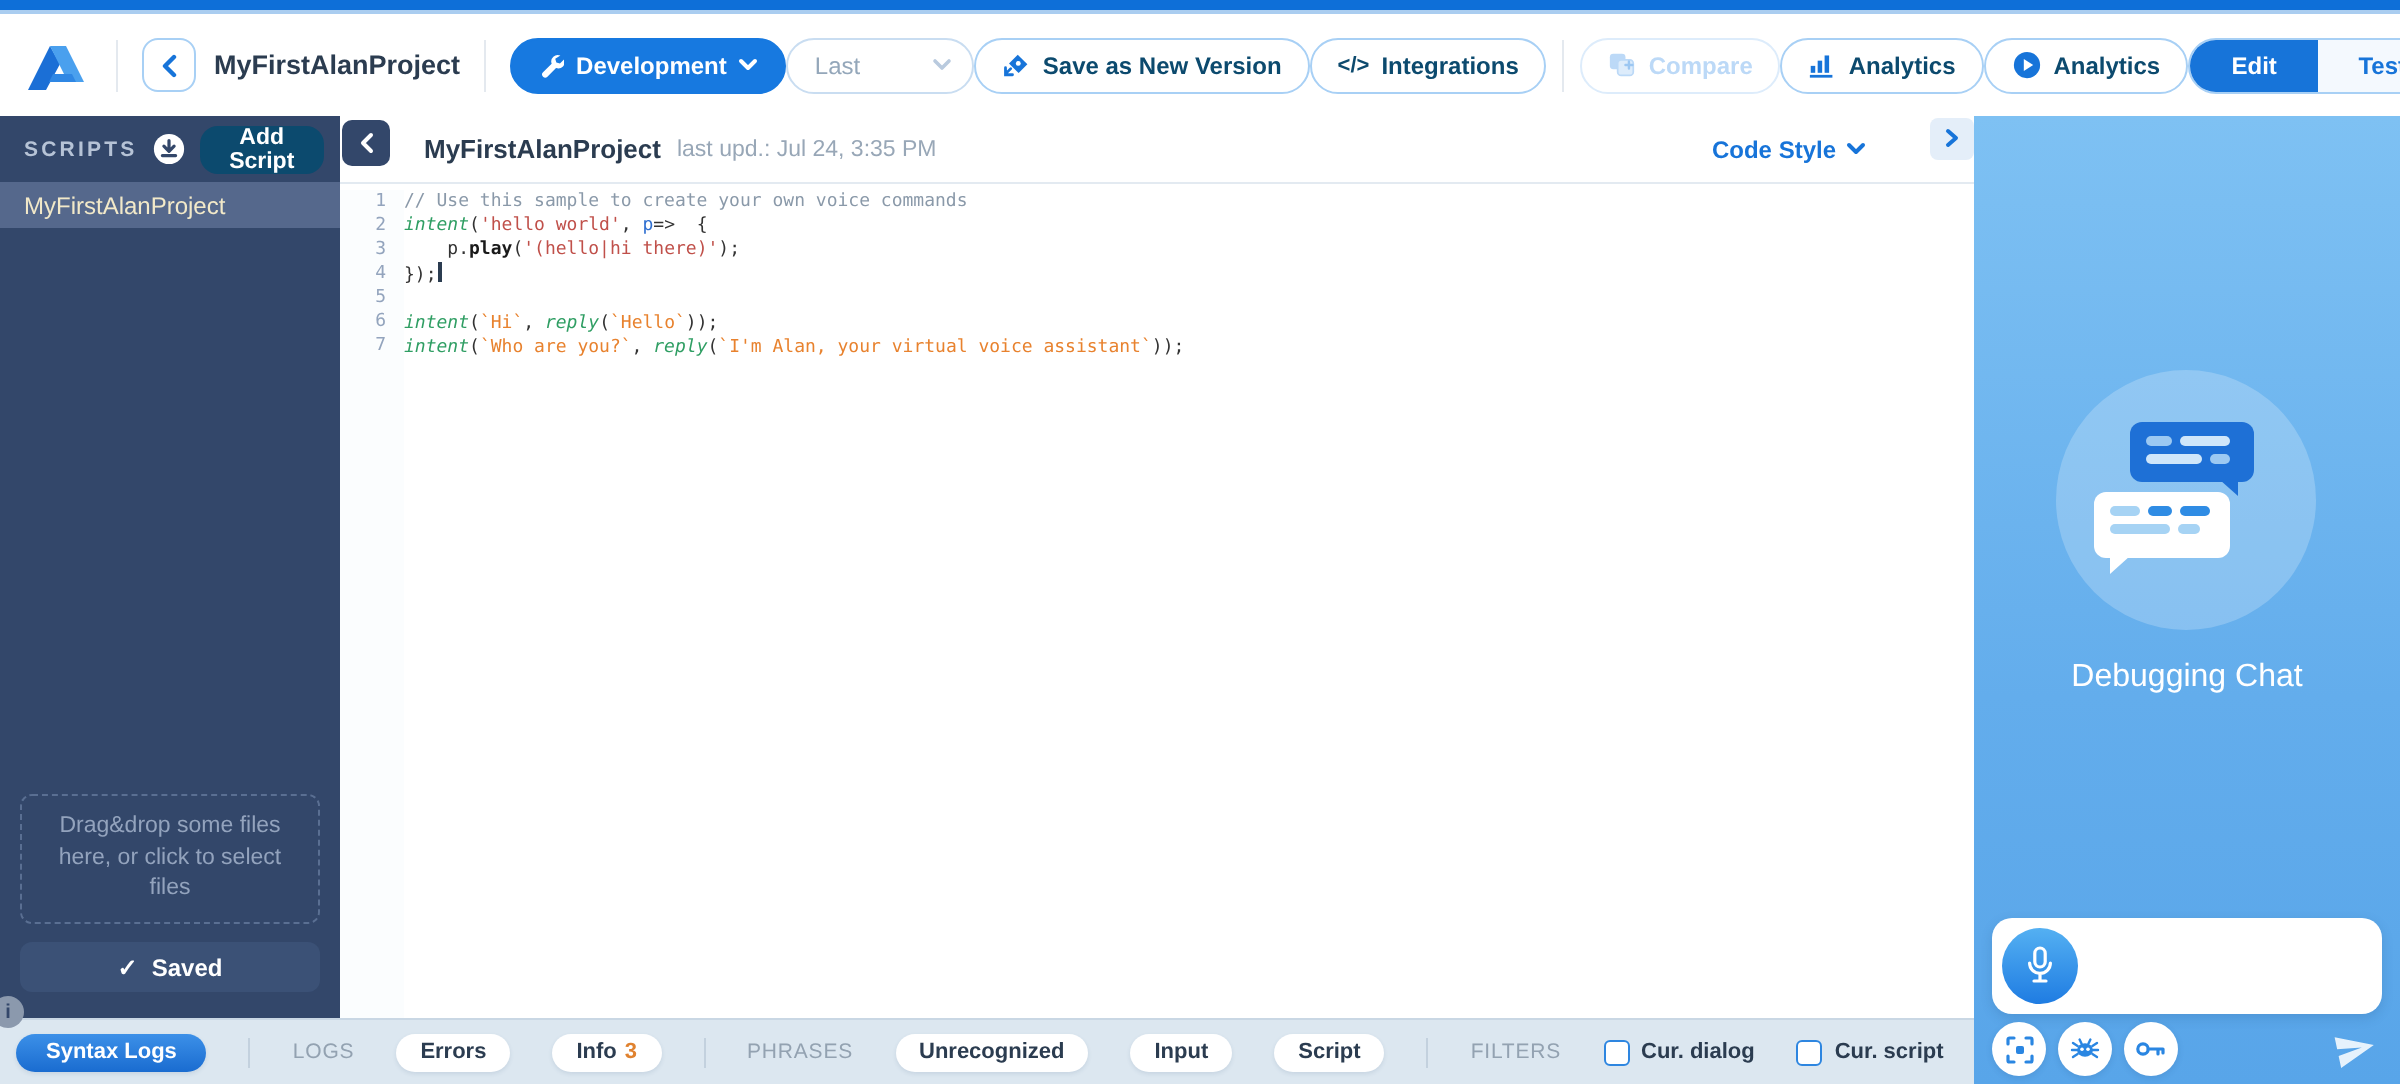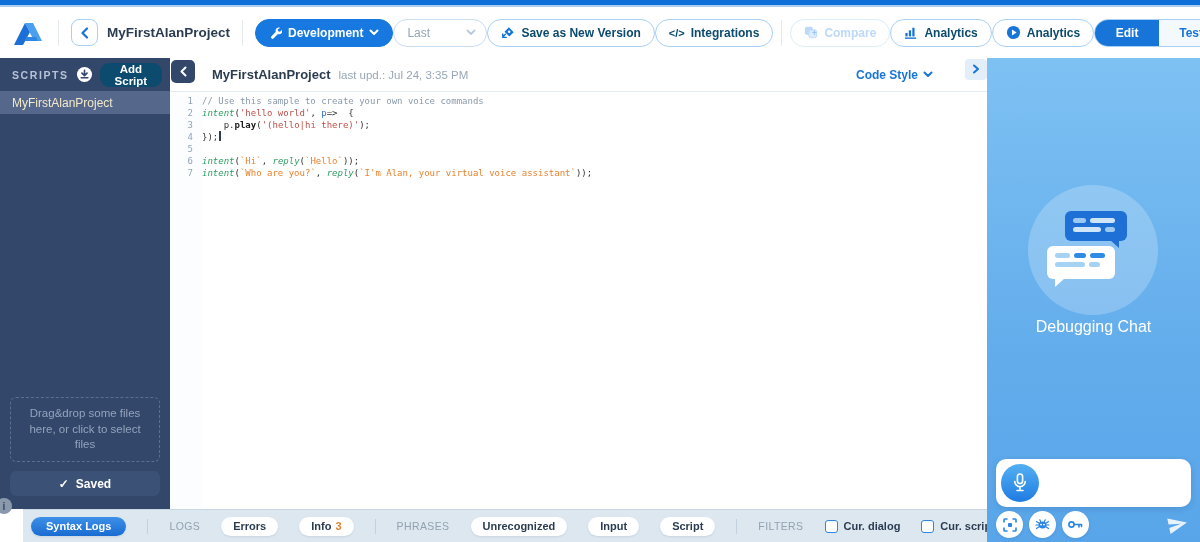--- a/index.html
+++ b/index.html
@@ -76,21 +76,21 @@
   .tok-fn { color:#2f9e63; font-style:italic; }
   .tok-str { color:#c0504a; }
   .tok-tstr { color:#e8822e; }
   .tok-var { color:#2f6fd0; }
   .tok-method { color:#1a1a1a; font-weight:700; }
   .tok-plain { color:#333; }
   .tok-cursor { display:inline-block; width:1.5px; height:10px; background:#2b3c50; vertical-align:-1px; margin-left:1px; }
 
   
   .bottombar { height:25px; background:#dce7f0; border-top:1px solid #c9d7e4; display:flex; align-items:center;
-    padding:16px 8px; gap:21px; font-size:11px;margin-left:23px; }
+    padding:16px 8px; gap:21px; font-size:11px; }
   .bb-div { width:1px; height:15px; background:#c3d1de; flex:none; }
   .pill { height:19px; border-radius:10px; background:#fff; display:inline-flex; align-items:center; padding:0 12px;
     color:#2b3c50; font-size:11px; font-weight:700; cursor:pointer; box-shadow:0 1px 2px rgba(50,80,120,.12);
     white-space:nowrap; flex:none; gap:4px; }
   .pill-primary { background:linear-gradient(180deg,#3c90e8,#1a6cd0); color:#fff; padding:0 15px; }
   .bb-label { color:#93a2b1; font-size:10.5px; letter-spacing:.4px; white-space:nowrap; flex:none; }
   .info-count { color:#e0822f; font-weight:700; }
   .chk-wrap { display:inline-flex; align-items:center; gap:6px; cursor:pointer; flex:none;justify-content:flex-end; }
   .chk { width:13px; height:13px; border:1.5px solid #2e86e0; border-radius:3px; background:#fff; flex:none; }
   .chk-label { color:#2b3c50; font-weight:700; font-size:11px; white-space:nowrap; }
@@ -104,21 +104,21 @@
     background:rgba(255,255,255,.22); }
   .bubble { position:absolute; border-radius:6px; padding:7px 8px; display:flex; flex-direction:column; gap:4px; }
   .bubble-top { left:37px; top:26px; width:62px; height:30px; background:#1e70d6; }
   .bubble-top::after { content:""; position:absolute; right:8px; bottom:-7px; border-left:9px solid transparent;
     border-top:8px solid #1e70d6; }
   .bubble-bottom { left:19px; top:61px; width:68px; height:33px; background:#fff; }
   .bubble-bottom::after { content:""; position:absolute; left:8px; bottom:-8px; border-right:10px solid transparent;
     border-top:9px solid #fff; }
   .brow { display:flex; gap:4px; }
   .bar { height:5px; border-radius:2.5px; }
-  .dc-title { position:absolute; left:0; right:0; top:260px; text-align:center; color:#fff; font-size:16px; }
+  .dc-title { position:absolute; left:0; right:0; top:272px; text-align:center; color:#fff; font-size:16px; }
   .chat-input { position:absolute; left:9px; right:9px; bottom:35px; height:48px; background:#fff; border-radius:10px;
     box-shadow:0 2px 6px rgba(30,70,120,.18); display:flex; align-items:center; padding:5px 8px 5px 5px; gap:9px;
     cursor:text; }
   .mic-btn { width:38px; height:38px; border-radius:50%; border:none; flex:none; cursor:pointer;
     background:linear-gradient(180deg,#54b0f2,#1f7ce2); display:flex; align-items:center; justify-content:center; }
   .chat-placeholder { color:#9cadbc; font-size:12px; line-height:1.45; }
   .chat-actions { position:absolute; left:9px; right:12px; bottom:4px; height:27px; display:flex; align-items:center; gap:6px; }
   .act-btn { width:27px; height:27px; border-radius:50%; background:#fff; border:none; display:flex;
     align-items:center; justify-content:center; cursor:pointer; flex:none; box-shadow:0 1px 3px rgba(30,70,120,.15); }
   .send-btn { margin-left:auto; background:none; border:none; cursor:pointer; display:flex; }

